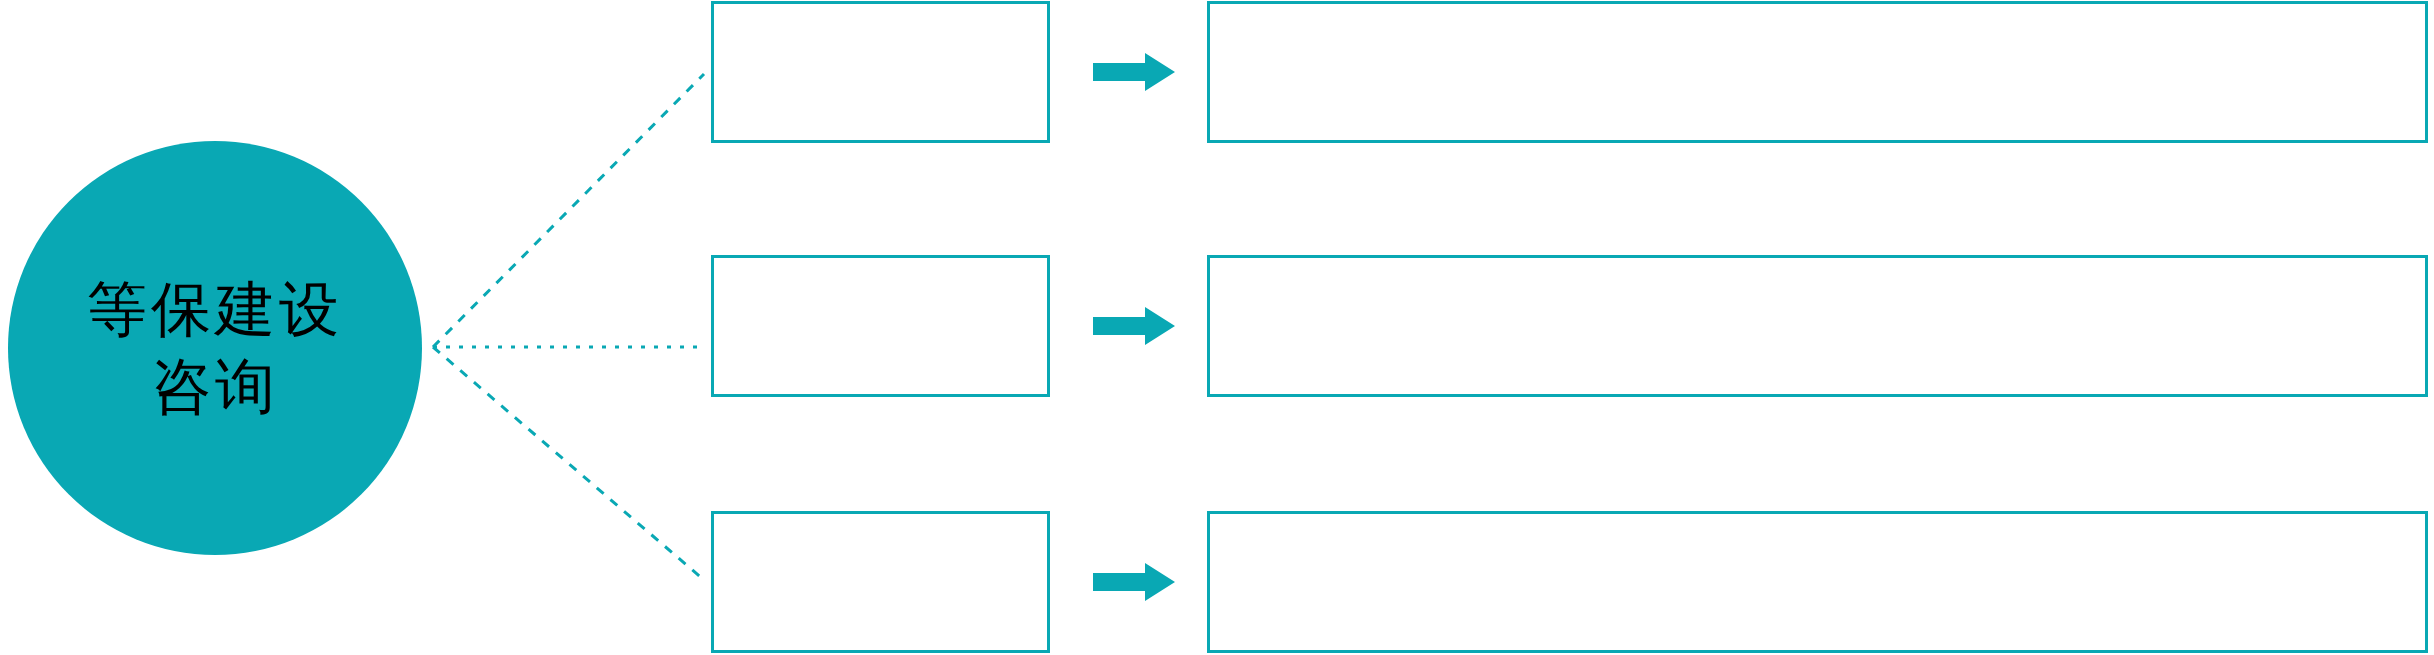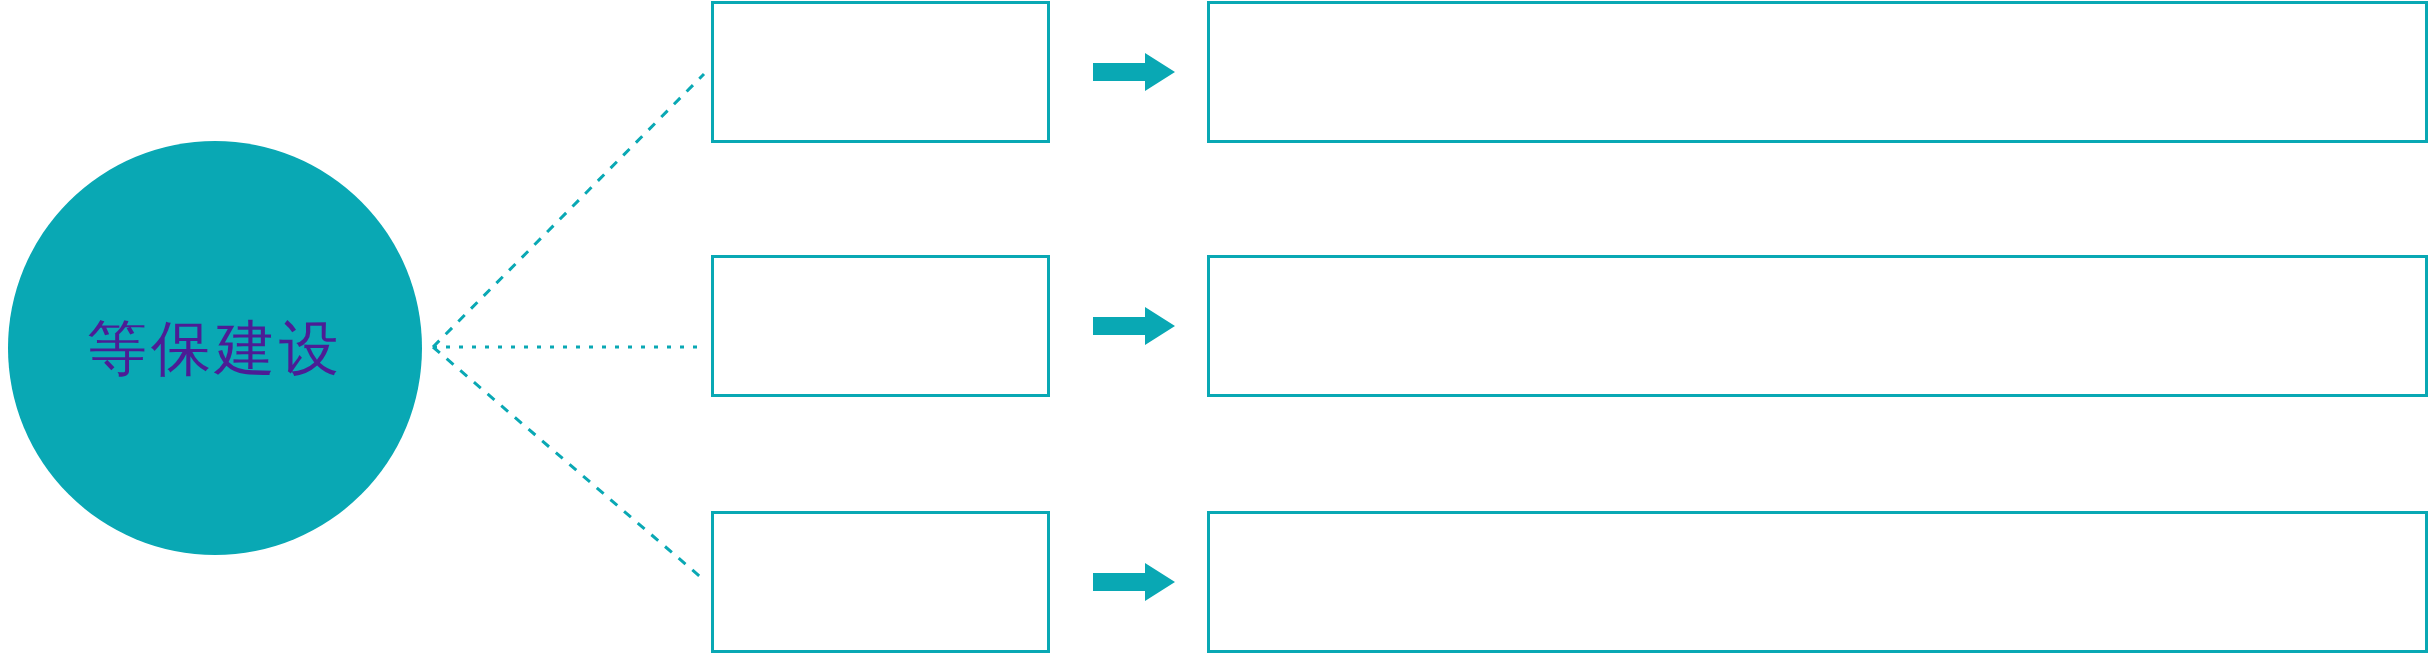--- a/index.html
+++ b/index.html
@@ -32,21 +32,21 @@
     width: 414px; height: 414px;
     border-radius: 50%;
     background: var(--accent);
     display: flex;
     flex-direction: column;
     align-items: center;
     justify-content: center;
     text-align: center;
   }
   .hub-circle .hub-line {
-    color: #4c1d95;
+    color: #000000;
     font-size: 60px;
     font-weight: 300;
     line-height: 77px;
     letter-spacing: 4px;
     white-space: nowrap;
   }
   .step-box {
     position: absolute;
     left: 711px;
     width: 339px; height: 142px;
@@ -90,20 +90,21 @@
 <div class="canvas">
 
   <svg class="connector-svg" viewBox="0 0 2434 655" xmlns="http://www.w3.org/2000/svg">
     <line x1="433" y1="347" x2="704" y2="74" stroke-dasharray="9 9"></line>
     <line x1="433" y1="347" x2="703" y2="347" stroke-dasharray="4 9"></line>
     <line x1="433" y1="347" x2="704" y2="580" stroke-dasharray="9 9"></line>
   </svg>
 
   <div class="hub-circle">
     <span class="hub-line">等保建设</span>
+    <span class="hub-line">咨询</span>
   </div>
 
   <div class="step-box row1">
     <span></span>
   </div>
   <svg class="arrow-icon arrow-row1" viewBox="0 0 82 38" xmlns="http://www.w3.org/2000/svg">
     <polygon points="0,10 52,10 52,0 82,19 52,38 52,28 0,28"></polygon>
   </svg>
   <div class="detail-box row1">
     <span></span>

